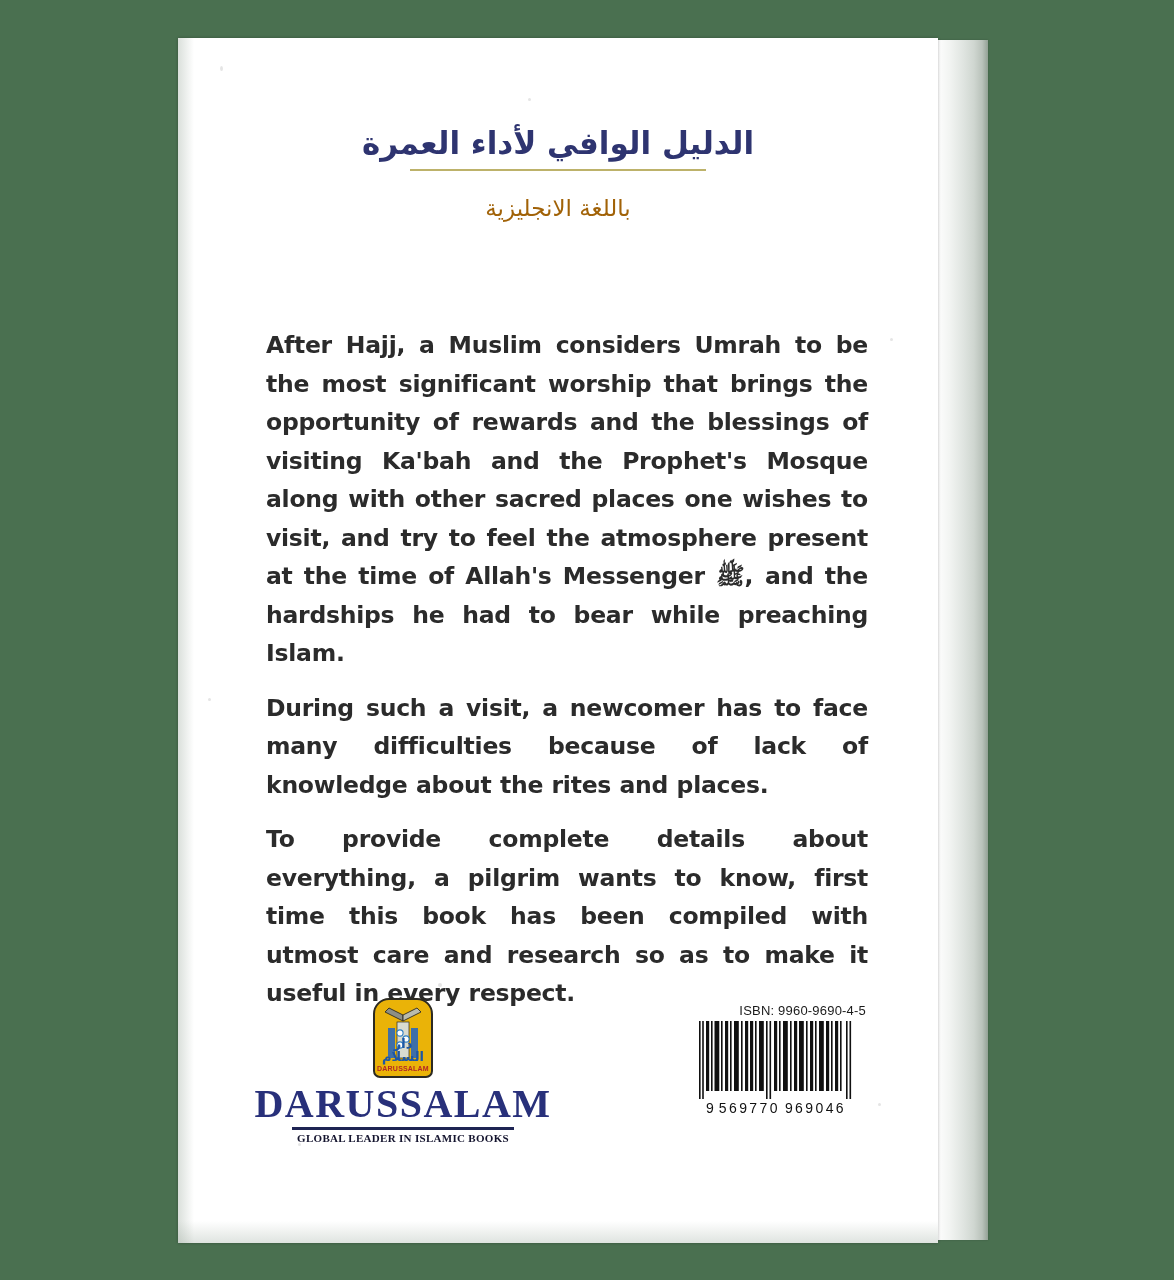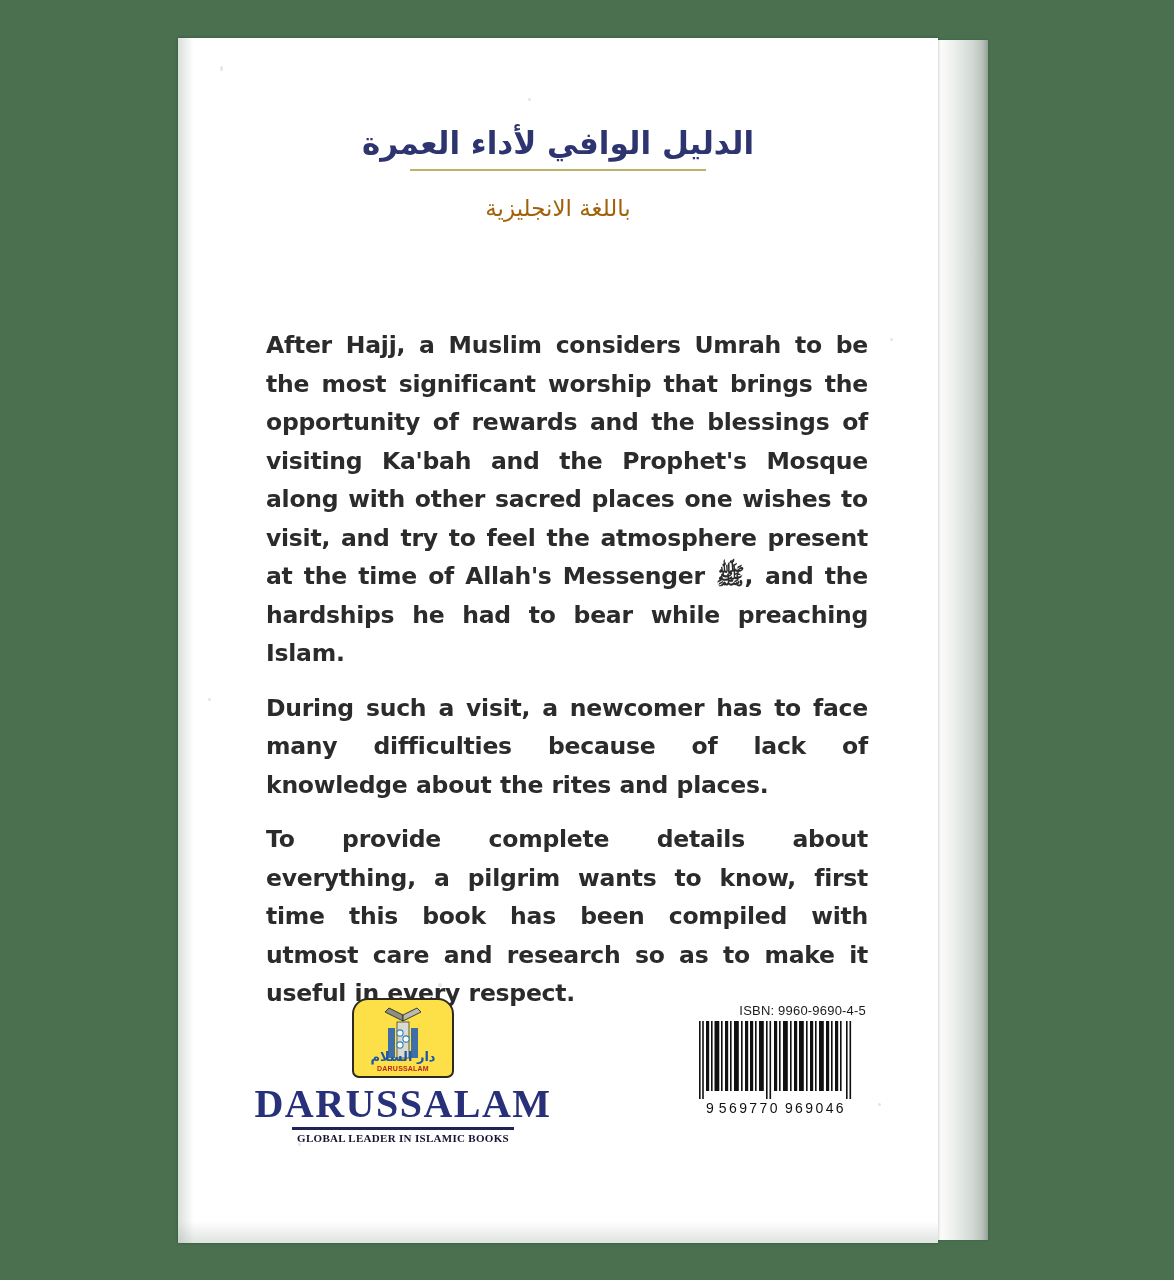--- a/index.html
+++ b/index.html
@@ -139,26 +139,25 @@
   #publisher {
     position: absolute;
     left: 75px;
     top: 960px;
     width: 300px;
   }
   #logo-mark {
     width: 56px;
     height: 76px;
     margin: 0 auto 4px auto;
-    background: #fde047;
+    background: #eab308;
     border: 2.5px solid #2c2a22;
     border-radius: 16px 16px 7px 7px;
     position: relative;
     overflow: hidden;
-    padding-left: 42px;
   }
   
   #logo-book {
     position: absolute;
     top: 7px; left: 50%;
     transform: translateX(-50%);
     width: 40px; height: 16px;
   }
   
   #logo-building {

